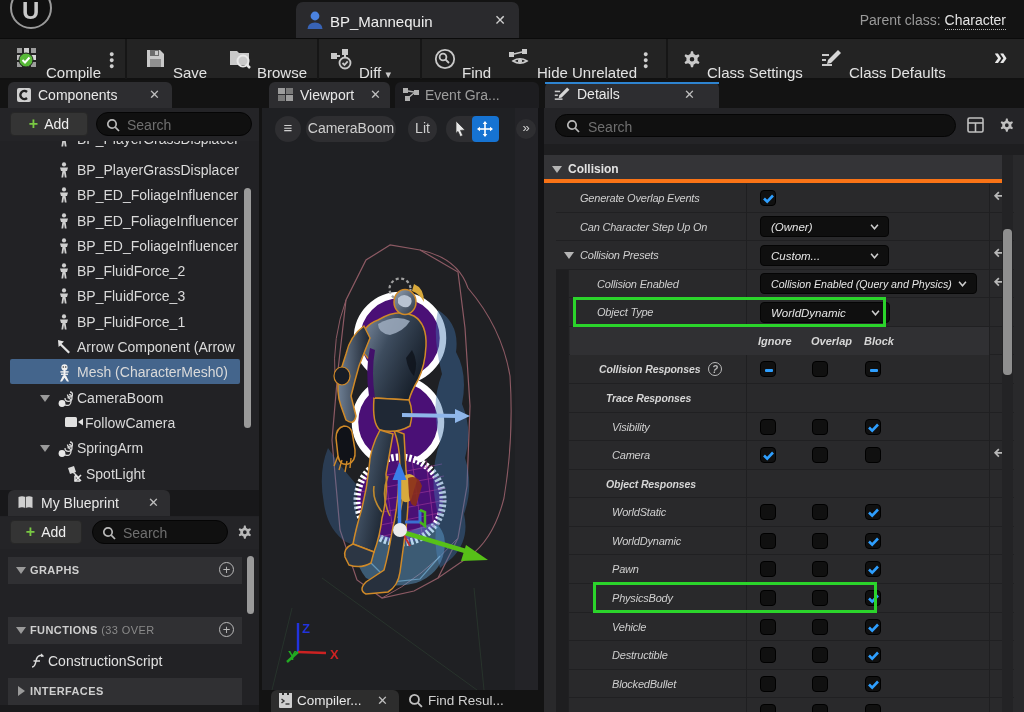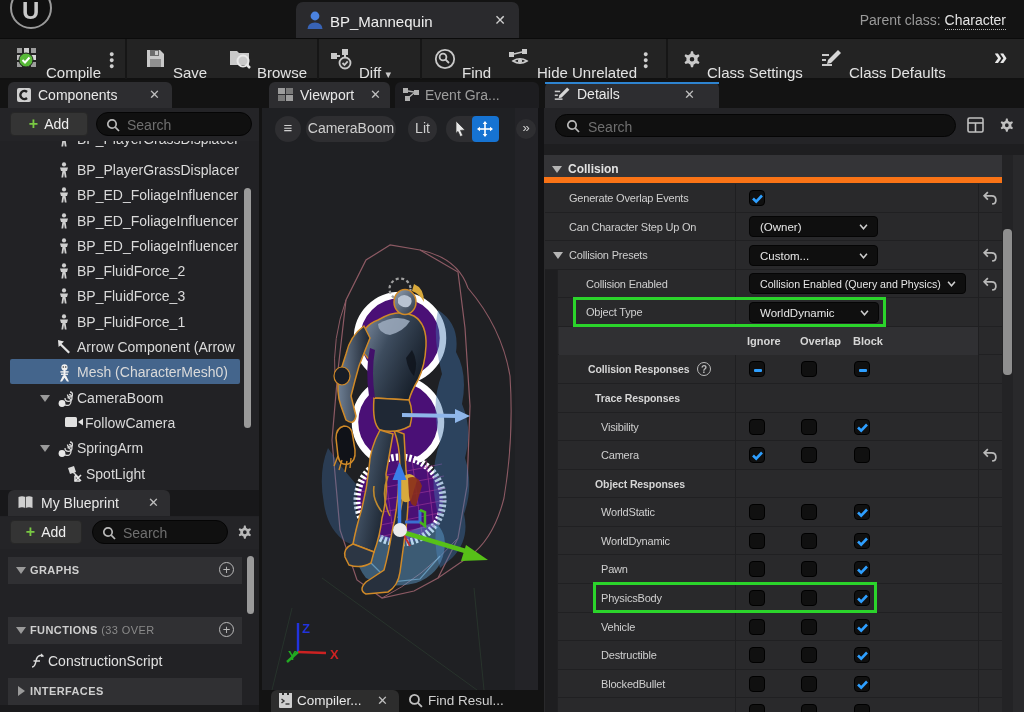--- a/index.html
+++ b/index.html
@@ -64,21 +64,21 @@
 #vp-body{position:absolute;left:0;top:26px;width:282px;height:582px;background:#1f2023;overflow:hidden;}
 #vp-strip{position:absolute;left:253px;top:0;width:23px;height:582px;background:#232327;}
 .pill{position:absolute;top:8px;height:26px;background:#2e2e31;border-radius:13px;color:#cfcfcf;font-size:14px;text-align:center;}
 #vp-bottombar{position:absolute;left:0;top:608px;width:282px;height:22px;background:#131313;}
 
 #det{position:absolute;left:544px;top:82px;width:480px;height:630px;background:#1e1e20;}
 #det-tabbar{left:0;top:0;width:480px;background:#131313;}
 #det-tab{left:1px;width:174px;background:#2d2d30;}
 #det-search{position:absolute;left:0;top:26px;width:480px;height:36px;background:#242427;}
 #det-table{position:absolute;left:0;top:73px;width:480px;height:557px;background:#29292b;}
-.drow{position:absolute;left:1px;width:458px;height:28.57px;border-bottom:1px solid #202022;}
+.drow{position:absolute;left:12px;width:458px;height:28.57px;border-bottom:1px solid #202022;font-style:italic;}
 .drow .nm{position:absolute;top:8px;font-size:11px;letter-spacing:-0.2px;color:#cfcfcf;white-space:nowrap;}
 .drow .nmb{font-weight:bold;color:#d6d6d6;font-size:10.5px;letter-spacing:-0.1px;}
 .gutter{position:absolute;left:0;width:13px;height:28.57px;background:#1e1e20;border-right:1px solid #202022;}
 .colline{position:absolute;left:190px;top:0;width:1px;background:#1f1f21;}
 .colline2{position:absolute;left:433px;top:0;width:1px;background:#1f1f21;}
 .cb{position:absolute;top:6px;width:16px;height:16px;background:#101010;border:1px solid #000;border-radius:4px;}
 .dd{position:absolute;top:3.5px;height:21px;background:#0f0f0f;border:1px solid #050505;border-radius:4px;color:#e6e6e6;font-size:11.5px;}
 .dd .dt{position:absolute;left:10px;top:4px;white-space:nowrap;}
 .ddchev{position:absolute;top:7px;width:9px;height:6px;}
 .reset{position:absolute;top:6px;width:16px;height:16px;}
@@ -608,21 +608,21 @@
     <svg class="abs" style="left:423px;top:9px" width="17" height="16" viewBox="0 0 17 16">
       <rect x="1" y="1" width="15" height="14" rx="1.5" fill="none" stroke="#c0c0c0" stroke-width="1.6"></rect>
       <line x1="1" y1="6" x2="16" y2="6" stroke="#c0c0c0" stroke-width="1.6"></line>
       <line x1="8.5" y1="6" x2="8.5" y2="15" stroke="#c0c0c0" stroke-width="1.6"></line>
         </svg>
     <svg class="abs" style="left:453px;top:8px" width="18" height="18" viewBox="0 0 22 22">
       <path fill="#c0c0c0" d="M11 3.2 L13 3.2 L13.7 6 A5.6 5.6 0 0 1 15.8 7.2 L18.5 6.3 L19.5 8.1 L17.5 10 A5.6 5.6 0 0 1 17.5 12.4 L19.5 14.3 L18.5 16.1 L15.8 15.2 A5.6 5.6 0 0 1 13.7 16.4 L13 19.2 L11 19.2 L10.3 16.4 A5.6 5.6 0 0 1 8.2 15.2 L5.5 16.1 L4.5 14.3 L6.5 12.4 A5.6 5.6 0 0 1 6.5 10 L4.5 8.1 L5.5 6.3 L8.2 7.2 A5.6 5.6 0 0 1 10.3 6 Z M12 9 A2.3 2.3 0 1 0 12 13.6 A2.3 2.3 0 0 0 12 9 Z" fill-rule="evenodd"></path>
         </svg>
   </div>
   <div id="det-table">
-        <div class="abs" style="left:0;top:0;width:458px;height:28px;background:#343437;border-bottom:6px solid #f97316;">
+        <div class="abs" style="left:0;top:0;width:458px;height:28px;background:#343437;border-bottom:4px solid #f97316;">
           <div class="exp expd" style="left:8px;top:11px;border-top-color:#b5b5b5;"></div>
           <span class="abs" style="left:24px;top:7px;font-size:12px;font-weight:bold;color:#e2e2e2;">Collision</span>
         </div>
         <div class="drow" style="top:29px">
           <div class="colline" style="height:28.57px"></div>
           <div class="colline2" style="height:28.57px"></div>
           <span class="nm " style="left:24px">Generate Overlap Events</span>
           <div class="cb" style="left:204px">
             <svg width="15" height="15" viewBox="0 0 15 15" style="position:absolute;left:0;top:0">
               <path d="M3 7.5 L6.2 10.7 L12 4.5" stroke="#2e9fff" stroke-width="2.6" fill="none"></path>

